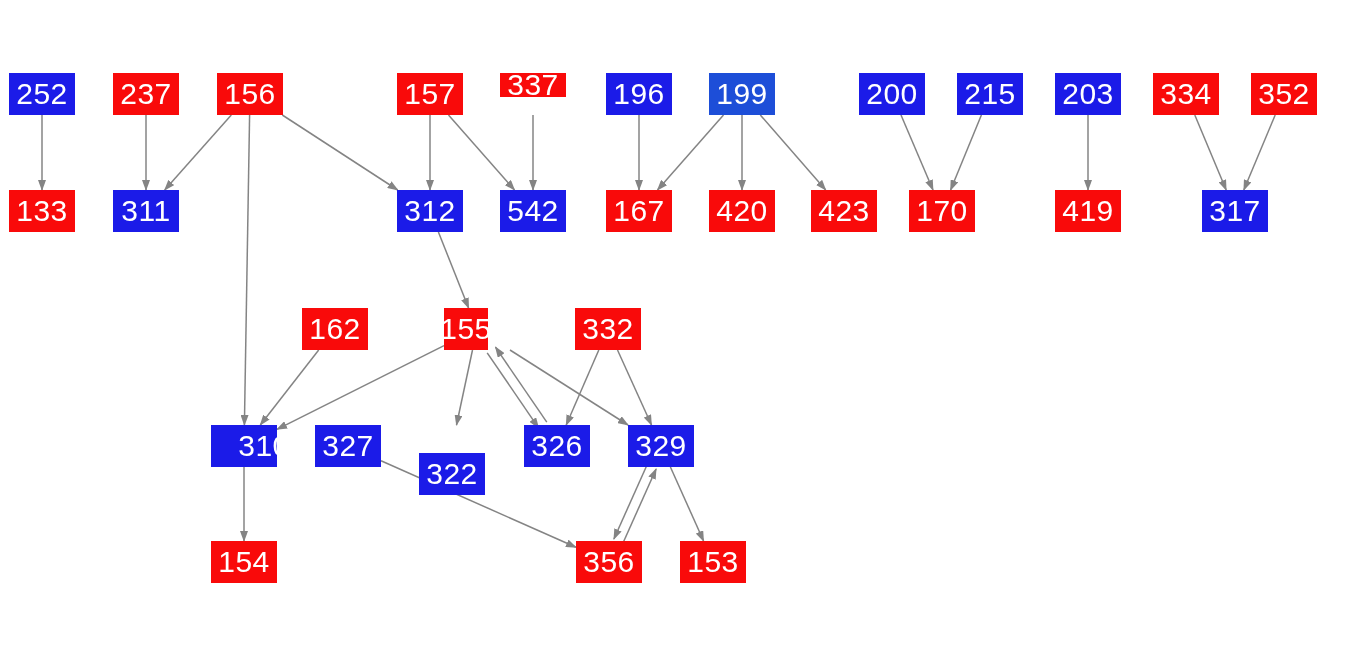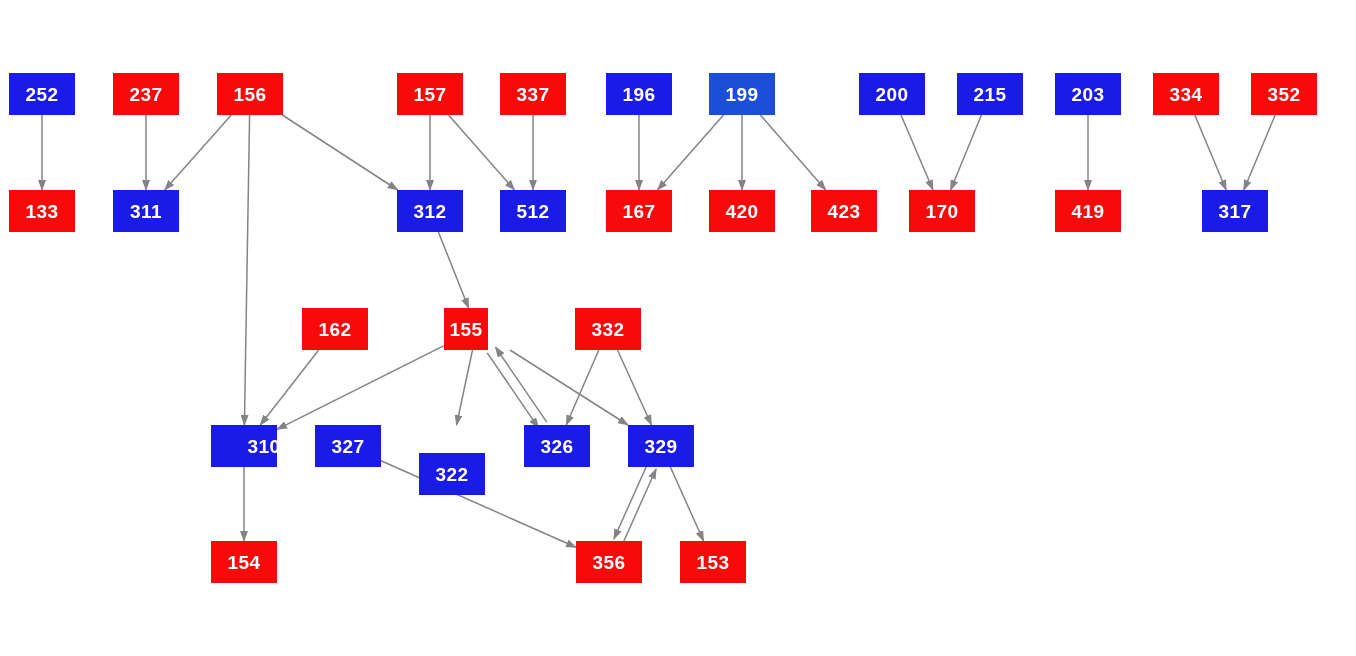--- a/index.html
+++ b/index.html
@@ -28,25 +28,24 @@
   }
   .node {
     position: absolute;
     display: flex;
     align-items: center;
     justify-content: center;
     box-sizing: border-box;
   }
   .node-label {
     color: #ffffff;
-    font-size: 19px;
+    font-size: 30px;
     line-height: 1;
     letter-spacing: 0.5px;
     user-select: none;
-    font-weight: bold;
   }
 </style>
 </head>
 <body>
 
 <div class="canvas">
   <svg id="edge-layer" xmlns="http://www.w3.org/2000/svg" width="1356" height="656" viewBox="0 0 1356 656">
     <defs>
       <marker id="arrowhead" markerUnits="userSpaceOnUse" markerWidth="11" markerHeight="8" viewBox="0 0 11 8" refX="10" refY="4" orient="auto">
         <path d="M0,0 L11,4 L0,8 Z" fill="#848484"></path>
@@ -92,21 +91,21 @@
   </div>
       <div class="node" style="left: 113px; top: 73px; width: 66px; height: 42px; background: rgb(249, 10, 10);">
     <span class="node-label" style="color: rgb(255, 255, 255);">237</span>
   </div>
       <div class="node" style="left: 217px; top: 73px; width: 66px; height: 42px; background: rgb(249, 10, 10);">
     <span class="node-label" style="color: rgb(255, 255, 255);">156</span>
   </div>
       <div class="node" style="left: 397px; top: 73px; width: 66px; height: 42px; background: rgb(249, 10, 10);">
     <span class="node-label" style="color: rgb(255, 255, 255);">157</span>
   </div>
-      <div class="node" style="left: 500px; top: 73px; width: 66px; height: 42px; background: rgb(249, 10, 10);">
+      <div class="node" style="left: 500px; top: 73px; width: 66px; height: 24px; background: rgb(249, 10, 10);">
     <span class="node-label" style="color: rgb(255, 255, 255);">337</span>
   </div>
       <div class="node" style="left: 606px; top: 73px; width: 66px; height: 42px; background: rgb(27, 27, 232);">
     <span class="node-label" style="color: rgb(255, 255, 255);">196</span>
   </div>
       <div class="node" style="left: 709px; top: 73px; width: 66px; height: 42px; background: #1d4ed8;">
     <span class="node-label" style="color: rgb(255, 255, 255);">199</span>
   </div>
       <div class="node" style="left: 859px; top: 73px; width: 66px; height: 42px; background: rgb(27, 27, 232);">
     <span class="node-label" style="color: rgb(255, 255, 255);">200</span>
@@ -126,21 +125,21 @@
       <div class="node" style="left: 9px; top: 190px; width: 66px; height: 42px; background: rgb(249, 10, 10);">
     <span class="node-label" style="color: rgb(255, 255, 255);">133</span>
   </div>
       <div class="node" style="left: 113px; top: 190px; width: 66px; height: 42px; background: rgb(27, 27, 232);">
     <span class="node-label" style="color: rgb(255, 255, 255);">311</span>
   </div>
       <div class="node" style="left: 397px; top: 190px; width: 66px; height: 42px; background: rgb(27, 27, 232);">
     <span class="node-label" style="color: rgb(255, 255, 255);">312</span>
   </div>
       <div class="node" style="left: 500px; top: 190px; width: 66px; height: 42px; background: rgb(27, 27, 232);">
-    <span class="node-label" style="color: rgb(255, 255, 255);">512</span>
+    <span class="node-label" style="color: rgb(255, 255, 255);">542</span>
   </div>
       <div class="node" style="left: 606px; top: 190px; width: 66px; height: 42px; background: rgb(249, 10, 10);">
     <span class="node-label" style="color: rgb(255, 255, 255);">167</span>
   </div>
       <div class="node" style="left: 709px; top: 190px; width: 66px; height: 42px; background: rgb(249, 10, 10);">
     <span class="node-label" style="color: rgb(255, 255, 255);">420</span>
   </div>
       <div class="node" style="left: 811px; top: 190px; width: 66px; height: 42px; background: rgb(249, 10, 10);">
     <span class="node-label" style="color: rgb(255, 255, 255);">423</span>
   </div>

